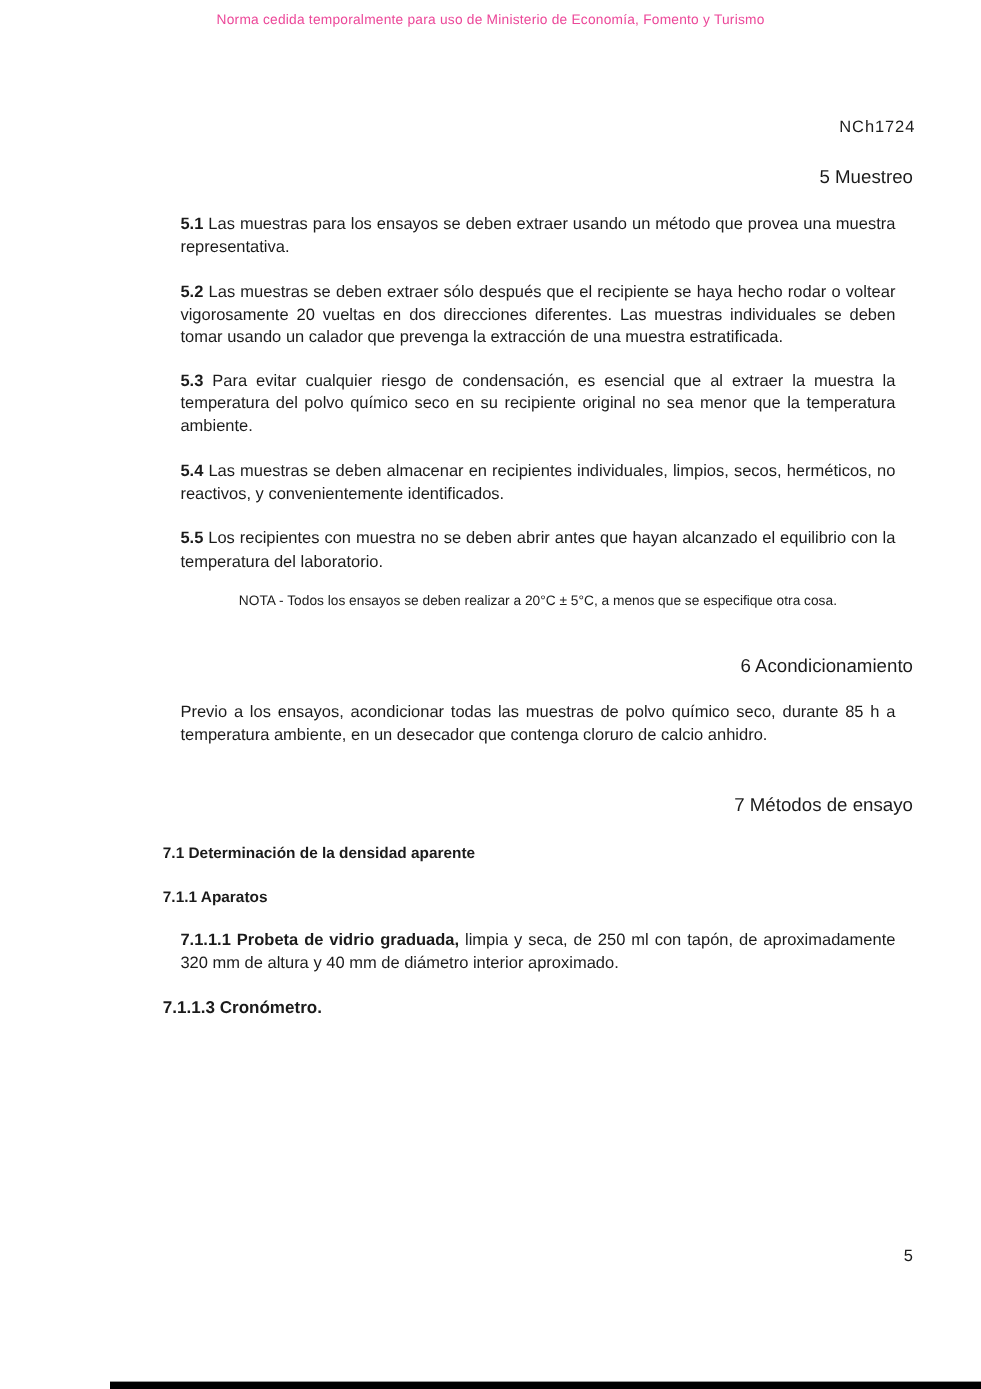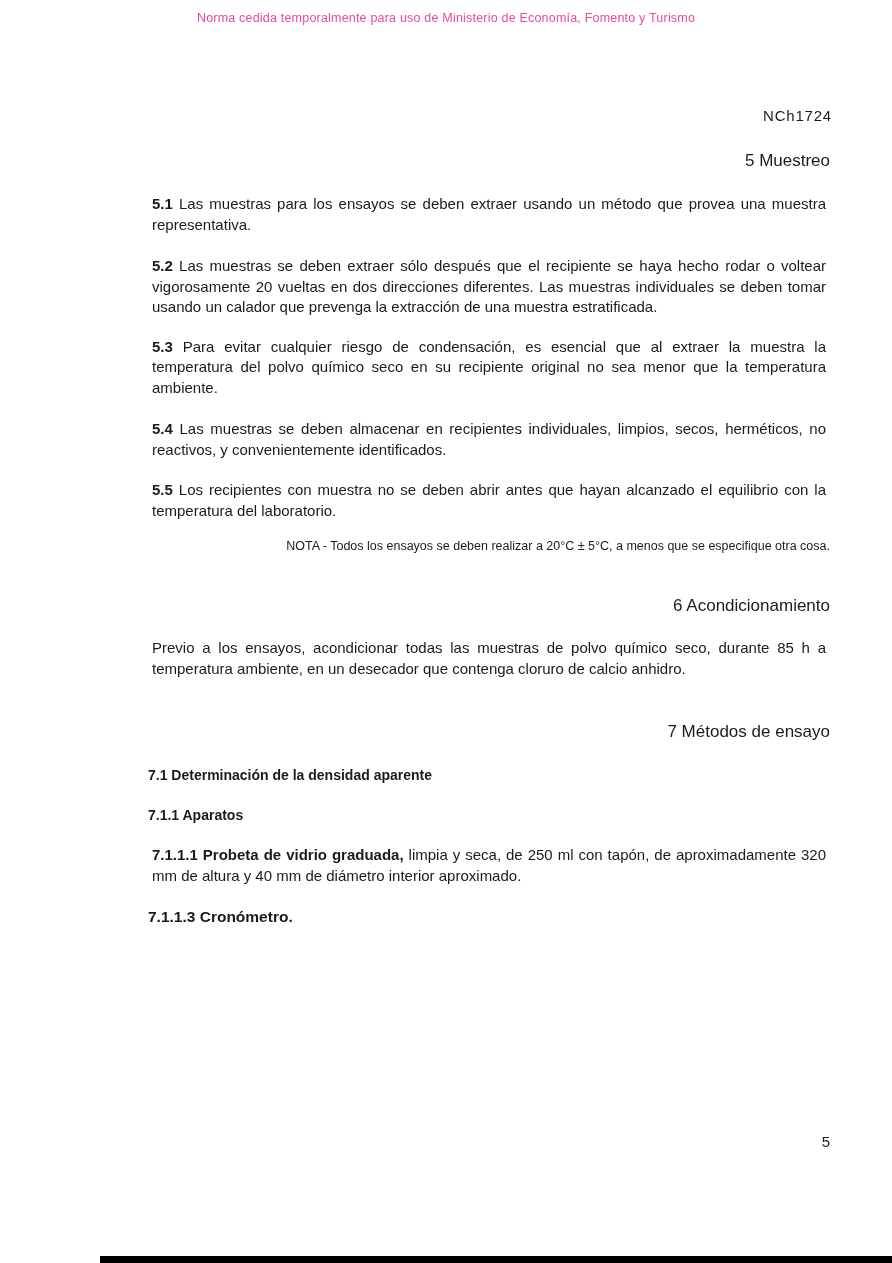--- a/index.html
+++ b/index.html
@@ -50,36 +50,36 @@
     margin: 0;
   }
   .h-sub {
     font-size: 14px;
     font-weight: bold;
     line-height: 20px;
     text-align: left;
     margin: 0;
   }
   .para {
-    margin: 4px;
+    margin: 16px;
   }
   .para b {
     font-weight: bold;
   }
   .para-bold {
     font-weight: bold;
     text-align: left;
     margin: 0;
     font-size: 15.5px;
     line-height: 20.5px;
   }
   .nota {
     font-size: 12.5px;
     line-height: 17px;
-    text-align: right;
+    text-align: center;
     margin: 0;
   }
   
   .mb23 { margin-bottom: 23px; }
   .mb22 { margin-bottom: 22px; }
   .mb21 { margin-bottom: 21px; }
   .mb20 { margin-bottom: 20px; }
   .mb19 { margin-bottom: 19px; }
   .mb18 { margin-bottom: 18px; }
   .mb17 { margin-bottom: 17px; }

